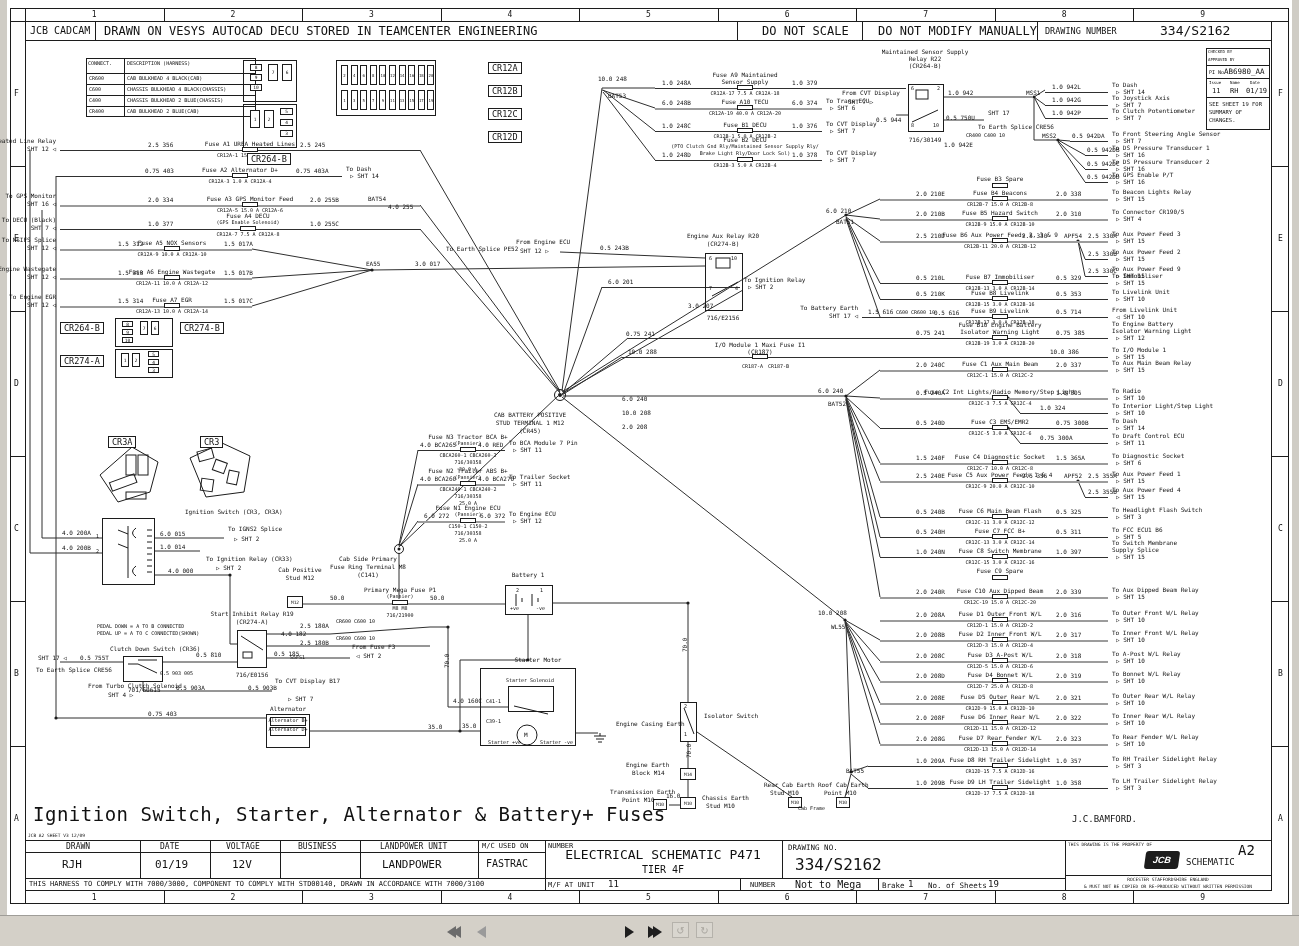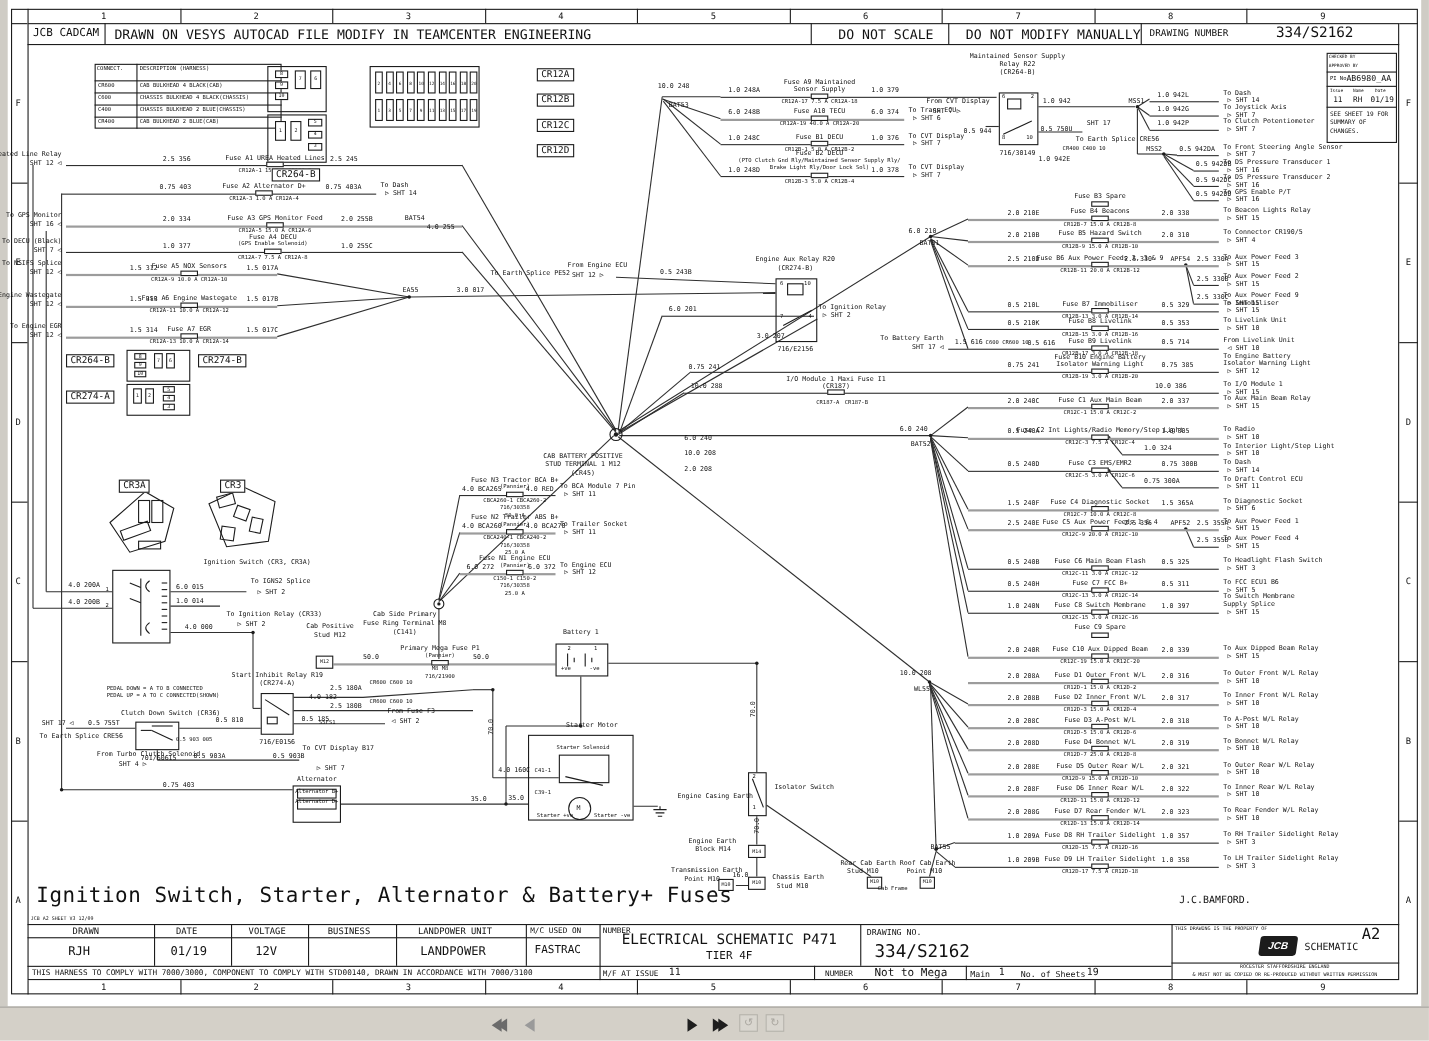--- a/index.html
+++ b/index.html
@@ -44,21 +44,21 @@
   <div id="page">
     <div class="frame" style="left:10px;top:8px;width:1279px;height:896px;"></div>
     <div class="frame" style="left:25px;top:21px;width:1247px;height:870px;"></div>
     <div class="hline" style="left:25px;top:40px;width:1247px;"></div>
 
     <div class="vline" style="left:95px;top:21px;height:19px;"></div>
     <div class="vline" style="left:737px;top:21px;height:19px;"></div>
     <div class="vline" style="left:862px;top:21px;height:19px;"></div>
     <div class="vline" style="left:1037px;top:21px;height:19px;"></div>
     <div class="hdr" style="left:30px;top:25px;font-size:10px;">JCB CADCAM</div>
-    <div class="hdr" style="left:104px;top:24px;">DRAWN ON VESYS AUTOCAD FILE MODIFY IN TEAMCENTER ENGINEERING</div>
+    <div class="hdr" style="left:104px;top:24px;">DRAWN ON VESYS AUTOCAD DECU STORED IN TEAMCENTER ENGINEERING</div>
     <div class="hdr" style="left:762px;top:24px;">DO NOT SCALE</div>
     <div class="hdr" style="left:878px;top:24px;">DO NOT MODIFY MANUALLY</div>
     <div class="hdr" style="left:1045px;top:26px;font-size:8.5px;">DRAWING NUMBER</div>
     <div class="hdr" style="left:1160px;top:23px;font-size:13px;">334/S2162</div>
 
     <div class="frame" style="left:1206px;top:48px;width:64px;height:82px;background:#fff;z-index:5;"></div>
     <div class="tb t5" style="left:1208px;top:49px;font-size:4px;z-index:6;">CHECKED BY</div>
     <div class="tb t5" style="left:1208px;top:57px;font-size:4px;z-index:6;">APPROVED BY</div>
     <div class="hline" style="left:1206px;top:65px;width:64px;z-index:6;"></div>
     <div class="tb" style="left:1209px;top:69px;font-size:5px;z-index:6;">PI No</div>
@@ -993,25 +993,25 @@
       <div class="tb" style="left:380px;top:842px;font-size:8px;">LANDPOWER UNIT</div>
       <div class="tb" style="left:382px;top:858px;font-size:11px;">LANDPOWER</div>
       <div class="tb" style="left:482px;top:842px;font-size:7px;">M/C USED ON</div>
       <div class="tb" style="left:486px;top:858px;font-size:10px;">FASTRAC</div>
       <div class="tb" style="left:548px;top:842px;font-size:7px;">NUMBER</div>
       <div class="tb" style="left:663px;top:847px;font-size:13px;transform:translateX(-50%);">ELECTRICAL SCHEMATIC P471</div>
       <div class="tb" style="left:663px;top:864px;font-size:10px;transform:translateX(-50%);">TIER 4F</div>
       <div class="tb" style="left:788px;top:843px;font-size:7.5px;">DRAWING NO.</div>
       <div class="tb" style="left:795px;top:855px;font-size:16px;">334/S2162</div>
       <div class="tb" style="left:29px;top:880px;font-size:7px;">THIS HARNESS TO COMPLY WITH 7000/3000, COMPONENT TO COMPLY WITH STD00140, DRAWN IN ACCORDANCE WITH 7000/3100</div>
-      <div class="tb" style="left:548px;top:881px;font-size:7px;">M/F AT ISSUE</div>
+      <div class="tb" style="left:548px;top:881px;font-size:7px;">M/F AT UNIT</div>
       <div class="tb" style="left:608px;top:879px;font-size:9px;">11</div>
       <div class="tb" style="left:750px;top:881px;font-size:7px;">NUMBER</div>
       <div class="tb" style="left:795px;top:879px;font-size:10px;">Not to Mega</div>
-      <div class="tb" style="left:882px;top:881px;font-size:7.5px;">Main</div>
+      <div class="tb" style="left:882px;top:881px;font-size:7.5px;">Brake</div>
       <div class="tb" style="left:908px;top:879px;font-size:9px;">1</div>
       <div class="tb" style="left:928px;top:881px;font-size:7.5px;">No. of Sheets</div>
       <div class="tb" style="left:988px;top:879px;font-size:9px;">19</div>
       <div class="tb" style="left:1068px;top:842px;font-size:4.5px;">THIS DRAWING IS THE PROPERTY OF</div>
       <div class="tb" style="left:1072px;top:814px;font-size:9px;">J.C.BAMFORD.</div>
       <div class="tb" style="left:1145px;top:851px;width:34px;height:18px;background:#1c1c1c;color:#fff;font:italic bold 9px 'Liberation Sans',sans-serif;display:flex;align-items:center;justify-content:center;border-radius:3px;transform:skewX(-8deg);">JCB</div>
       <div class="tb" style="left:1186px;top:857px;font-size:9px;">SCHEMATIC</div>
       <div class="tb" style="left:1238px;top:842px;font-size:14px;">A2</div>
       <div class="tb" style="left:1168px;top:877px;font-size:4.5px;transform:translateX(-50%);">ROCESTER      STAFFORDSHIRE      ENGLAND</div>
       <div class="tb" style="left:1168px;top:884px;font-size:4.5px;transform:translateX(-50%);">&amp; MUST NOT BE COPIED OR RE-PRODUCED WITHOUT WRITTEN PERMISSION</div>

